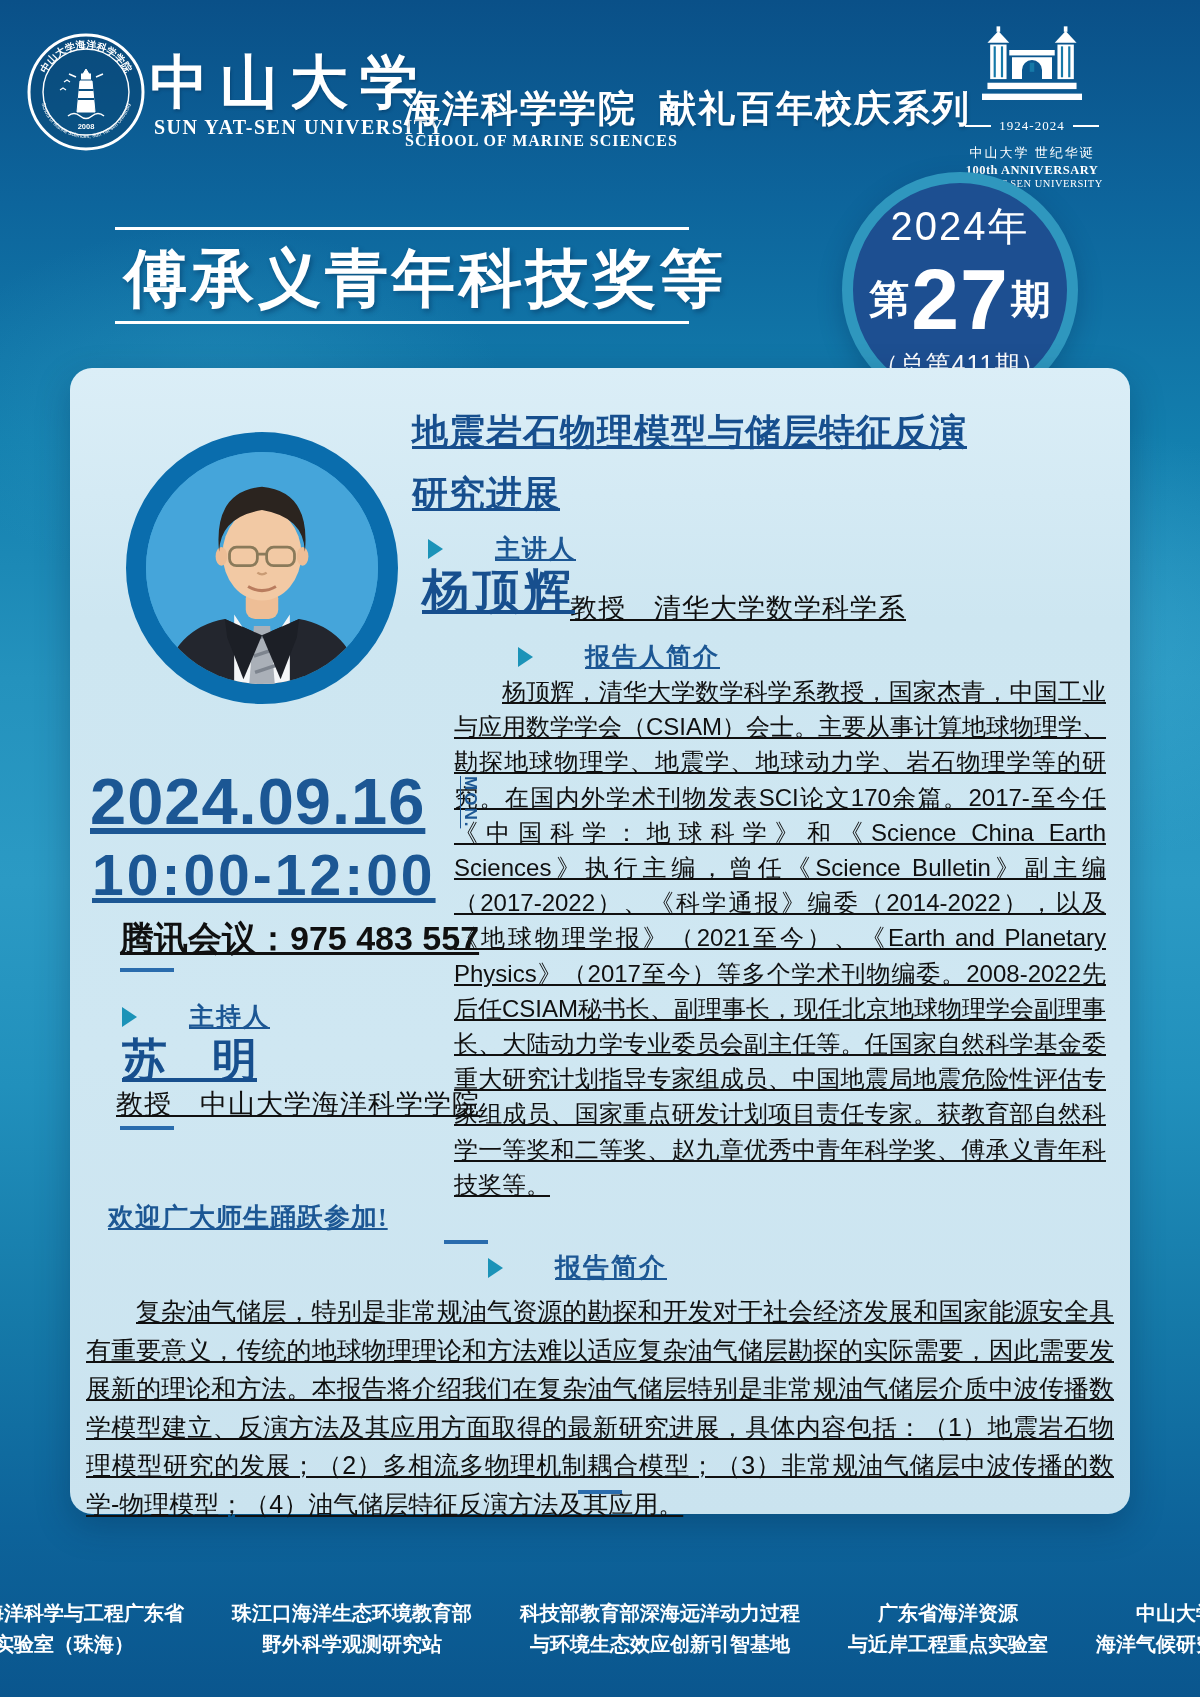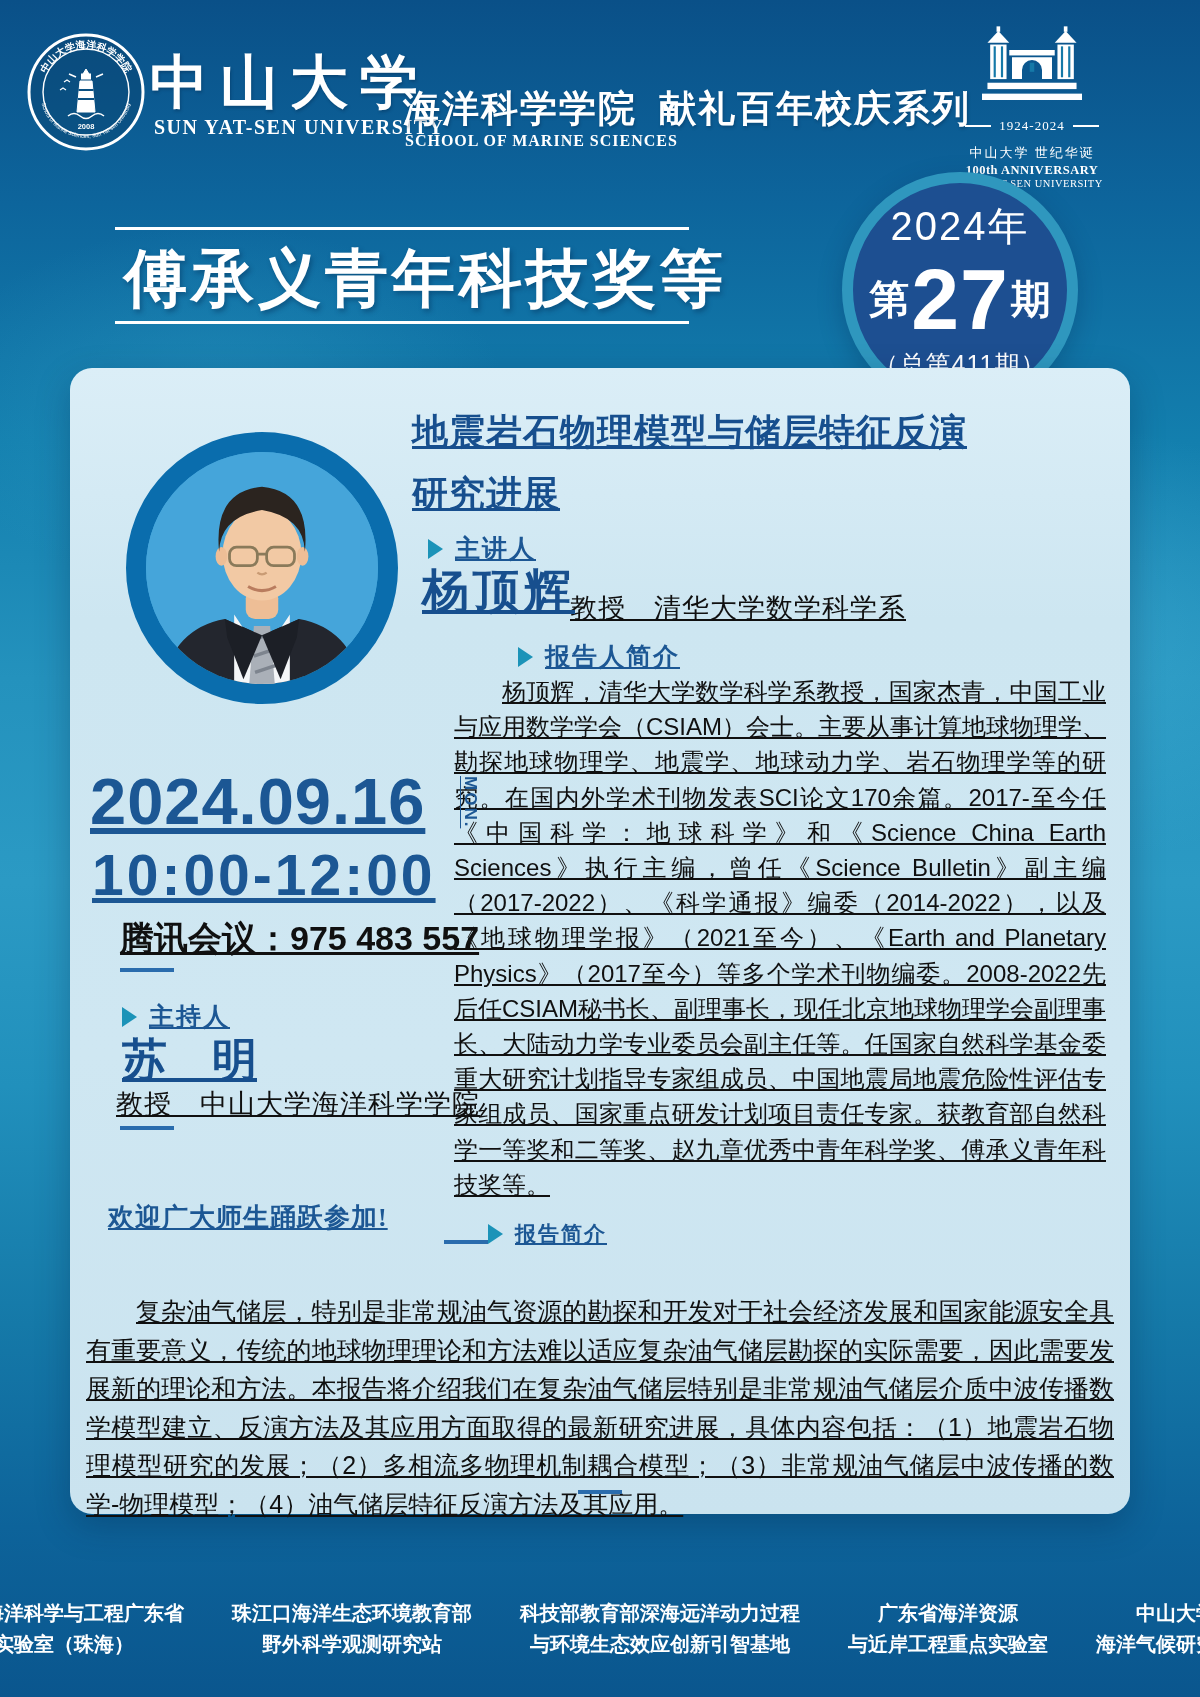--- a/index.html
+++ b/index.html
@@ -52,21 +52,21 @@
   .badge .issue .big{font-size:86px;font-weight:bold;letter-spacing:1px;margin:0 2px;}
   .badge .total{font-size:25px;margin-top:6px;letter-spacing:1px;}
   
   .card{left:70px;top:368px;width:1060px;height:1146px;border-radius:22px;
     background:linear-gradient(180deg,#dbeef7 0%,#cde6f1 22%,#cfe7f2 60%,#cae3ef 100%);
     box-shadow:0 12px 34px rgba(0,30,60,.28);}
   .card .abs{position:absolute;text-decoration:underline;}
   .photo{left:56px;top:64px;width:272px;height:272px;border-radius:50%;
     border:20px solid #0a6dad;box-sizing:border-box;overflow:hidden;background:#45a5da;}
   .lec-title{color:#174f8e;font-weight:bold;font-size:36px;letter-spacing:1px;white-space:nowrap;}
-  .sec-label{display:flex;align-items:center;color:#1c5794;font-weight:bold;font-size:25px;letter-spacing:2px;}
+  .sec-label{display:flex;align-items:center;color:#1c5794;font-weight:bold;font-size:25px;letter-spacing:2px;gap:40px;}
   .tri{width:0;height:0;border-left:15px solid var(--teal);border-top:10px solid transparent;
     border-bottom:10px solid transparent;margin-right:12px;}
   .speaker-name{color:#174f8e;font-weight:bold;font-size:47px;letter-spacing:4px;}
   .affil{color:var(--ink);font-size:27px;letter-spacing:1px;white-space:nowrap;}
   .bio{width:652px;color:var(--ink);font-size:24px;line-height:35.2px;text-align:justify;text-indent:2em;}
   .date{color:#1c5794;font-weight:bold;font-size:65px;letter-spacing:1px;white-space:nowrap;}
   .weekday{color:#1c5794;font-weight:bold;font-size:17px;letter-spacing:2px;
     writing-mode:vertical-rl;text-orientation:mixed;}
   .time{color:#1c5794;font-weight:bold;font-size:57px;letter-spacing:3px;white-space:nowrap;}
   .meeting{color:var(--ink);font-weight:bold;font-size:34px;white-space:nowrap;}
@@ -229,21 +229,21 @@
       <span class="tri"></span>
       <span>主持人</span>
     </div>
     <div class="abs host-name" style="left:52px;top:662px;">苏　明</div>
     <div class="abs affil" style="left:46px;top:718px;">教授　中山大学海洋科学学院</div>
     <div class="abs mini-rule" style="left:50px;top:758px;width:54px;"></div>
 
     <div class="abs welcome" style="left:38px;top:832px;">欢迎广大师生踊跃参加!</div>
 
     <div class="abs mini-rule" style="left:374px;top:872px;width:44px;"></div>
-    <div class="abs sec-label" style="left:418px;top:852px;font-size:21px;">
+    <div class="abs sec-label" style="left:418px;top:882px;font-size:26px;">
       <span class="tri"></span>
       <span>报告简介</span>
     </div>
     <div class="abs abstract" style="left:16px;top:924px;">复杂油气储层，特别是非常规油气资源的勘探和开发对于社会经济发展和国家能源安全具有重要意义，传统的地球物理理论和方法难以适应复杂油气储层勘探的实际需要，因此需要发展新的理论和方法。本报告将介绍我们在复杂油气储层特别是非常规油气储层介质中波传播数学模型建立、反演方法及其应用方面取得的最新研究进展，具体内容包括：（1）地震岩石物理模型研究的发展；（2）多相流多物理机制耦合模型；（3）非常规油气储层中波传播的数学-物理模型；（4）油气储层特征反演方法及其应用。</div>
 
     <div class="abs mini-rule" style="left:508px;top:1122px;width:44px;"></div>
   </div>
 
   <div class="abs footer">
     <div class="fcol">

